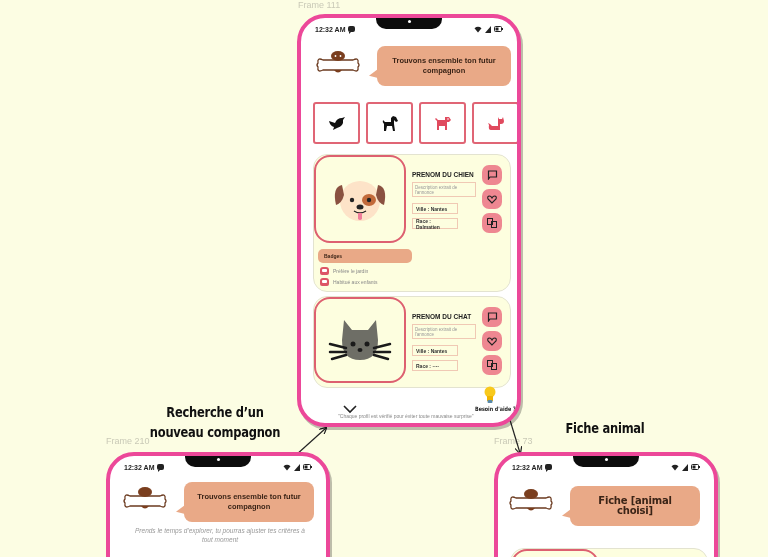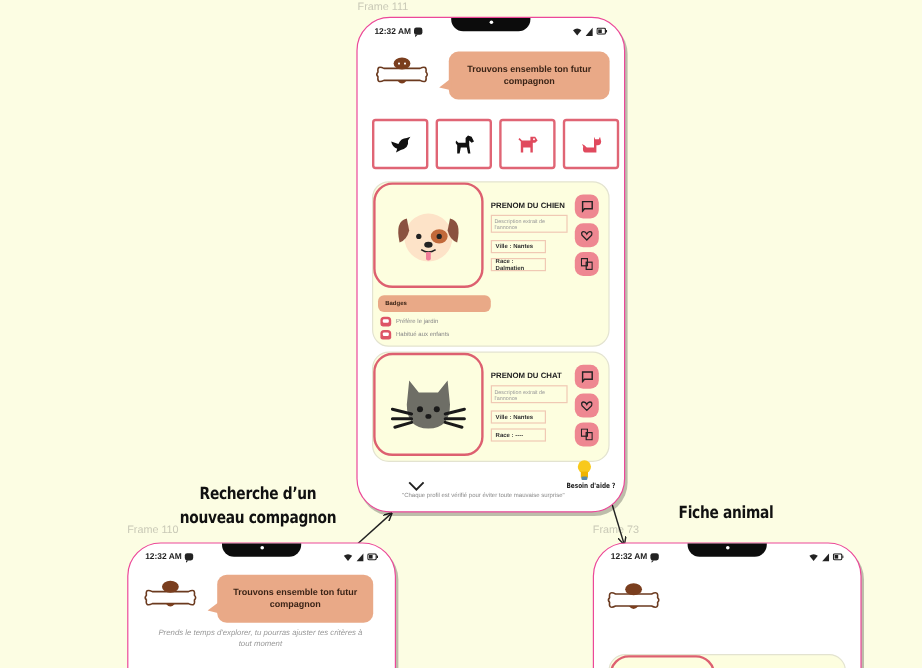--- a/index.html
+++ b/index.html
@@ -23,21 +23,21 @@
     font-size: 14px;
     text-align: center;
     line-height: 20px;
     letter-spacing: -0.3px;
     transform: scaleX(0.82);
     transform-origin: center;
   }
   .phone {
     position: absolute;
     background: #fff;
-    border: 1px solid #ec4899;
+    border: 4px solid #ec4899;
     border-radius: 28px;
     overflow: hidden;
     box-shadow: 2px 3px 0 rgba(0,0,0,0.25);
   }
   .notch {
     position: absolute;
     top: -1px;
     left: 50%;
     transform: translateX(-50%);
     width: 66px;
@@ -205,21 +205,21 @@
     color: #999;
     text-align: center;
     line-height: 9px;
   }
   .arrow-svg { position: absolute; left: 0; top: 0; pointer-events: none; }
 </style>
 </head>
 <body>
 
 <div class="frame-label" style="left:298px; top:0px;">Frame 111</div>
-<div class="frame-label" style="left:106px; top:436px;">Frame 110</div>
+<div class="frame-label" style="left:106px; top:436px;">Frame 210</div>
 <div class="frame-label" style="left:494px; top:436px;">Frame 73</div>
 
 <div class="annot" style="left:130px; top:402px; width:170px;">Recherche d’un nouveau compagnon</div>
 <div class="annot" style="left:555px; top:418px; width:100px;">Fiche animal</div>
 
 <svg class="arrow-svg" width="768" height="557">
   <defs>
     <marker id="ah" markerWidth="6" markerHeight="6" refX="5" refY="3" orient="auto">
       <path d="M0,0 L6,3 L0,6" fill="none" stroke="#222" stroke-width="1"></path>
     </marker>
@@ -455,16 +455,19 @@
         </span>
     </div>
   </div>
   <div class="logo" style="position:absolute; left:10px; top:30px;">
     <svg width="46" height="34" viewBox="0 0 46 34">
       <path d="M8 12 Q2 9 3 15 Q1 17 3 19 Q2 25 8 22 L38 22 Q44 25 43 19 Q45 17 43 15 Q44 9 38 12 Z" fill="#fff" stroke="#6b3a1f" stroke-width="1.3"></path>
       <ellipse cx="23" cy="8" rx="7" ry="5" fill="#7a3e1e"></ellipse>
       <path d="M19 22 Q23 27 27 22" fill="#7a3e1e"></path>
     </svg>
   </div>
+  <div class="bubble handwritten" style="left:72px; top:30px; width:130px; height:40px;">
+    <span>Fiche [animal choisi]</span>
+  </div>
   <div class="card" style="left:12px; top:92px; width:198px; height:60px;">
     <div class="card-photo" style="left:0; top:0; width:88px; height:60px;"></div>
   </div>
 </div>
 
 </body></html>

